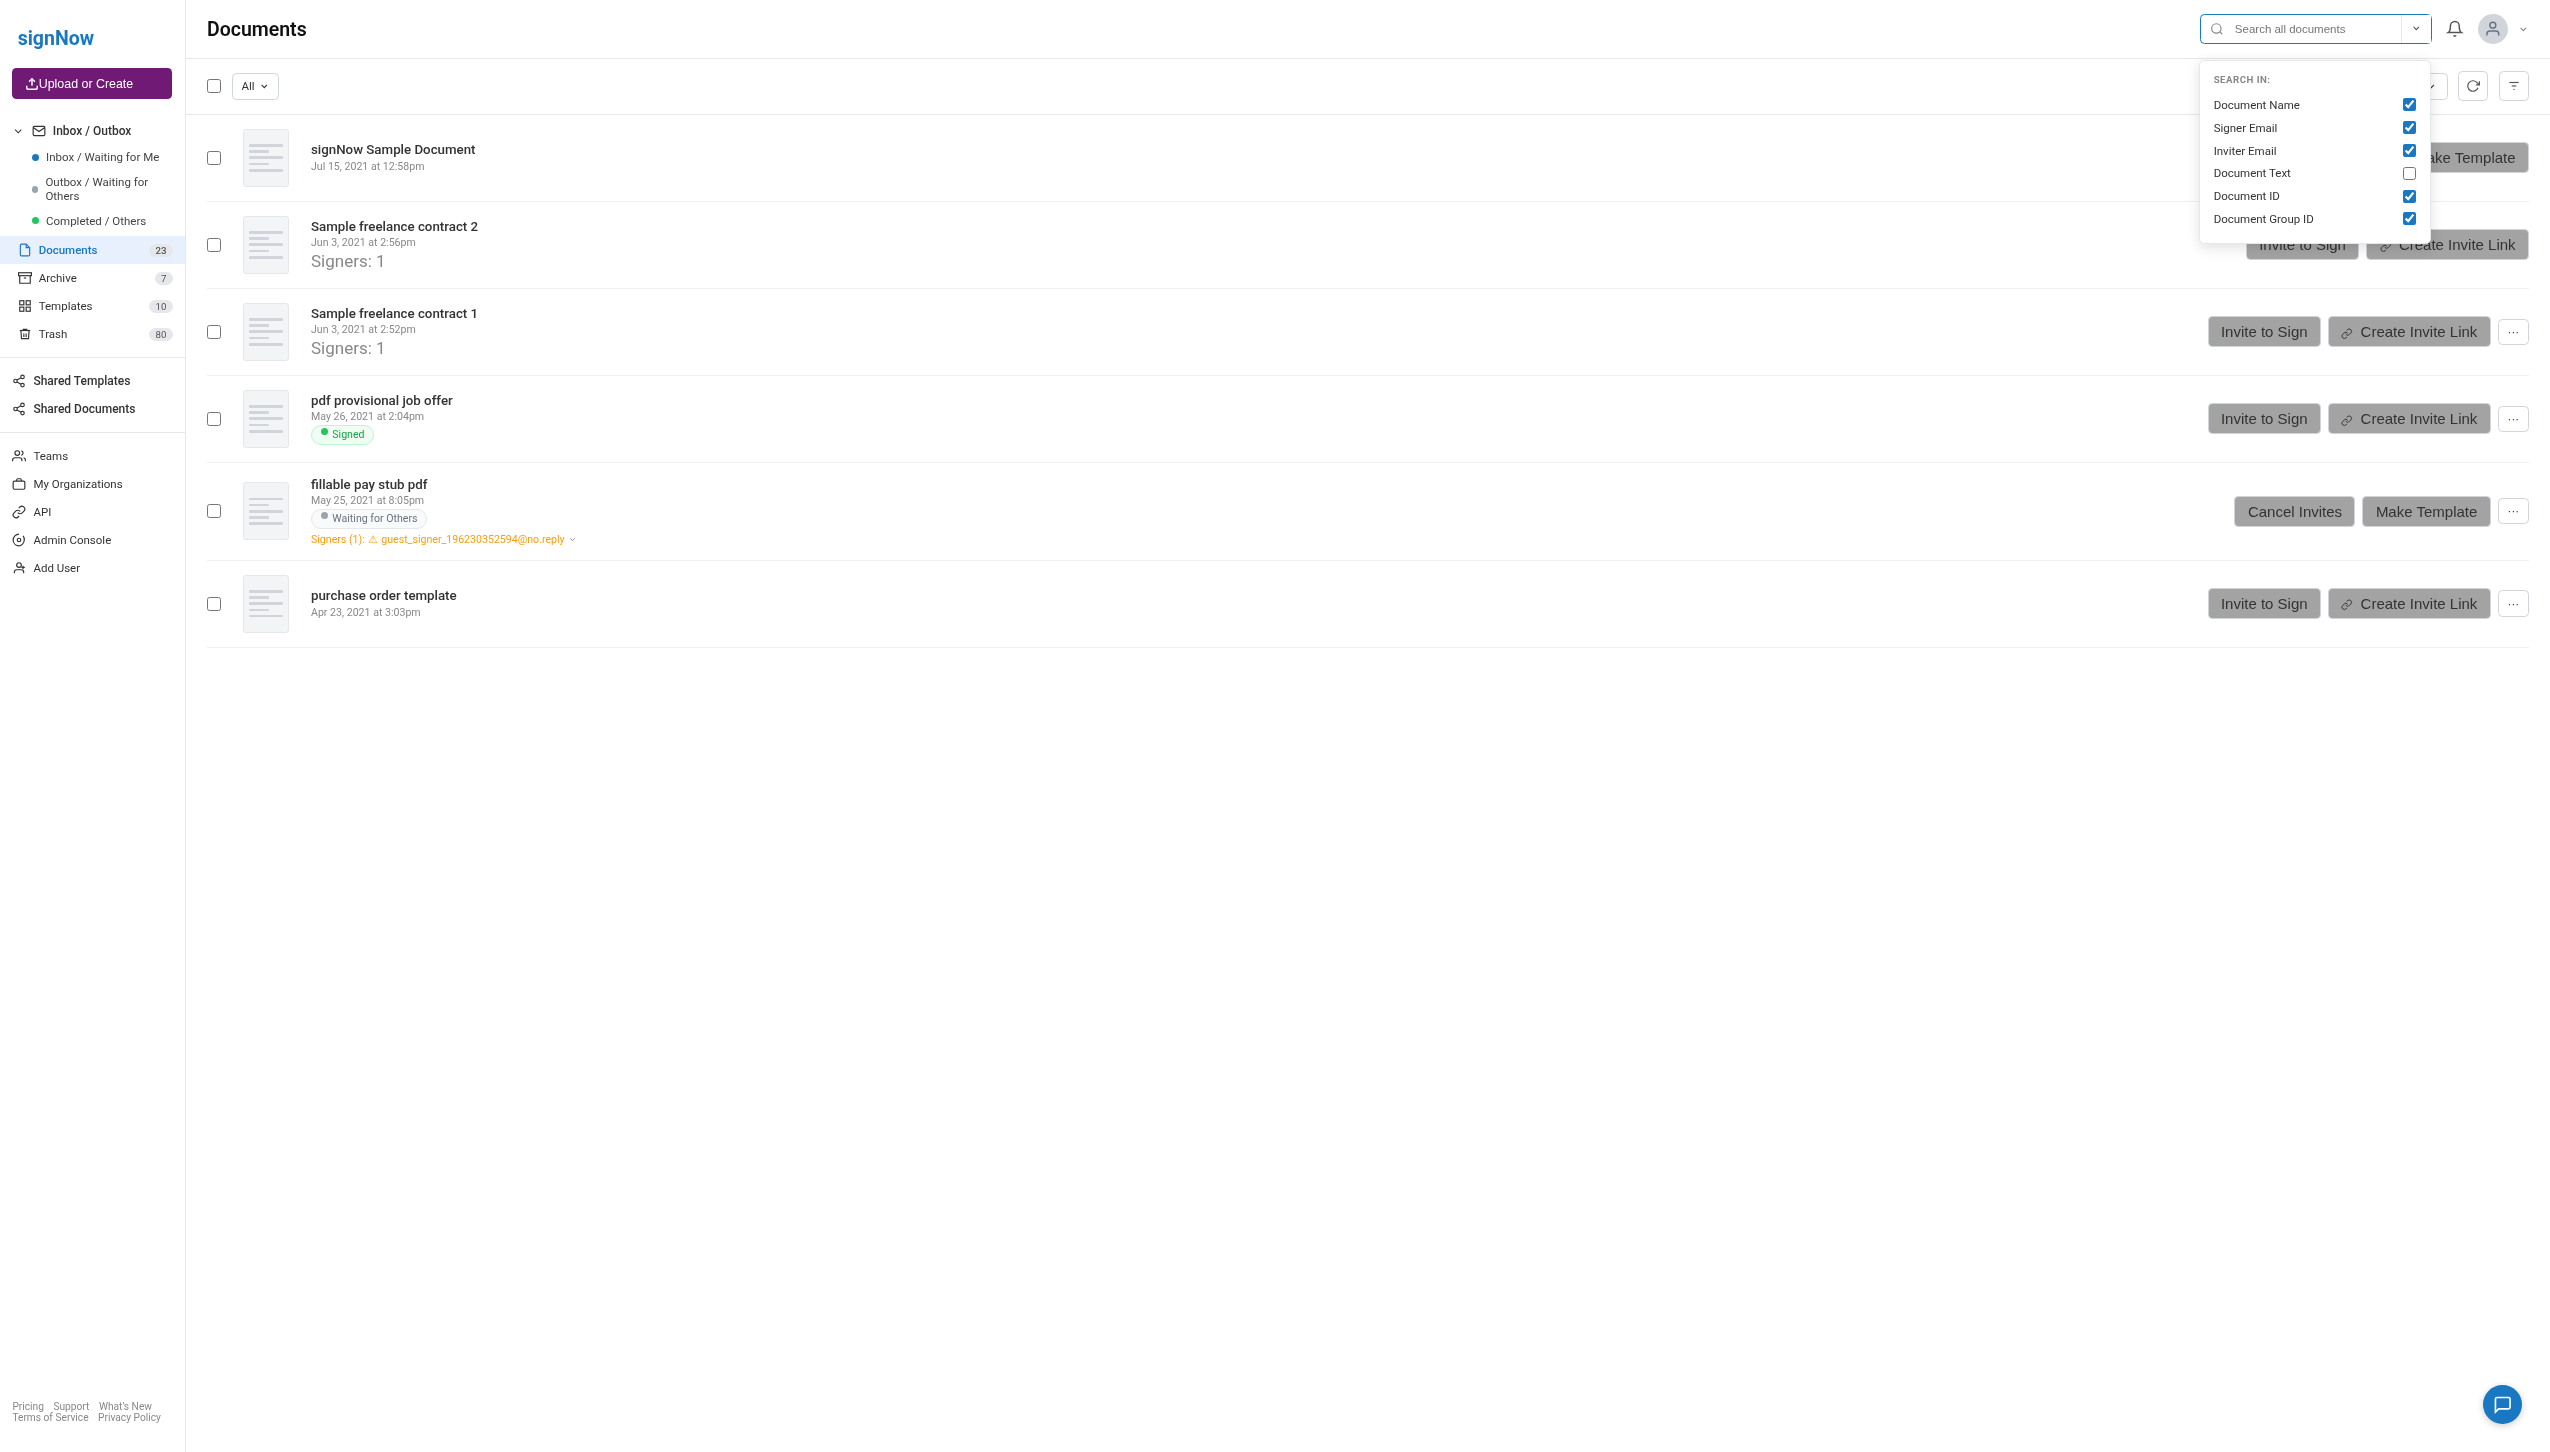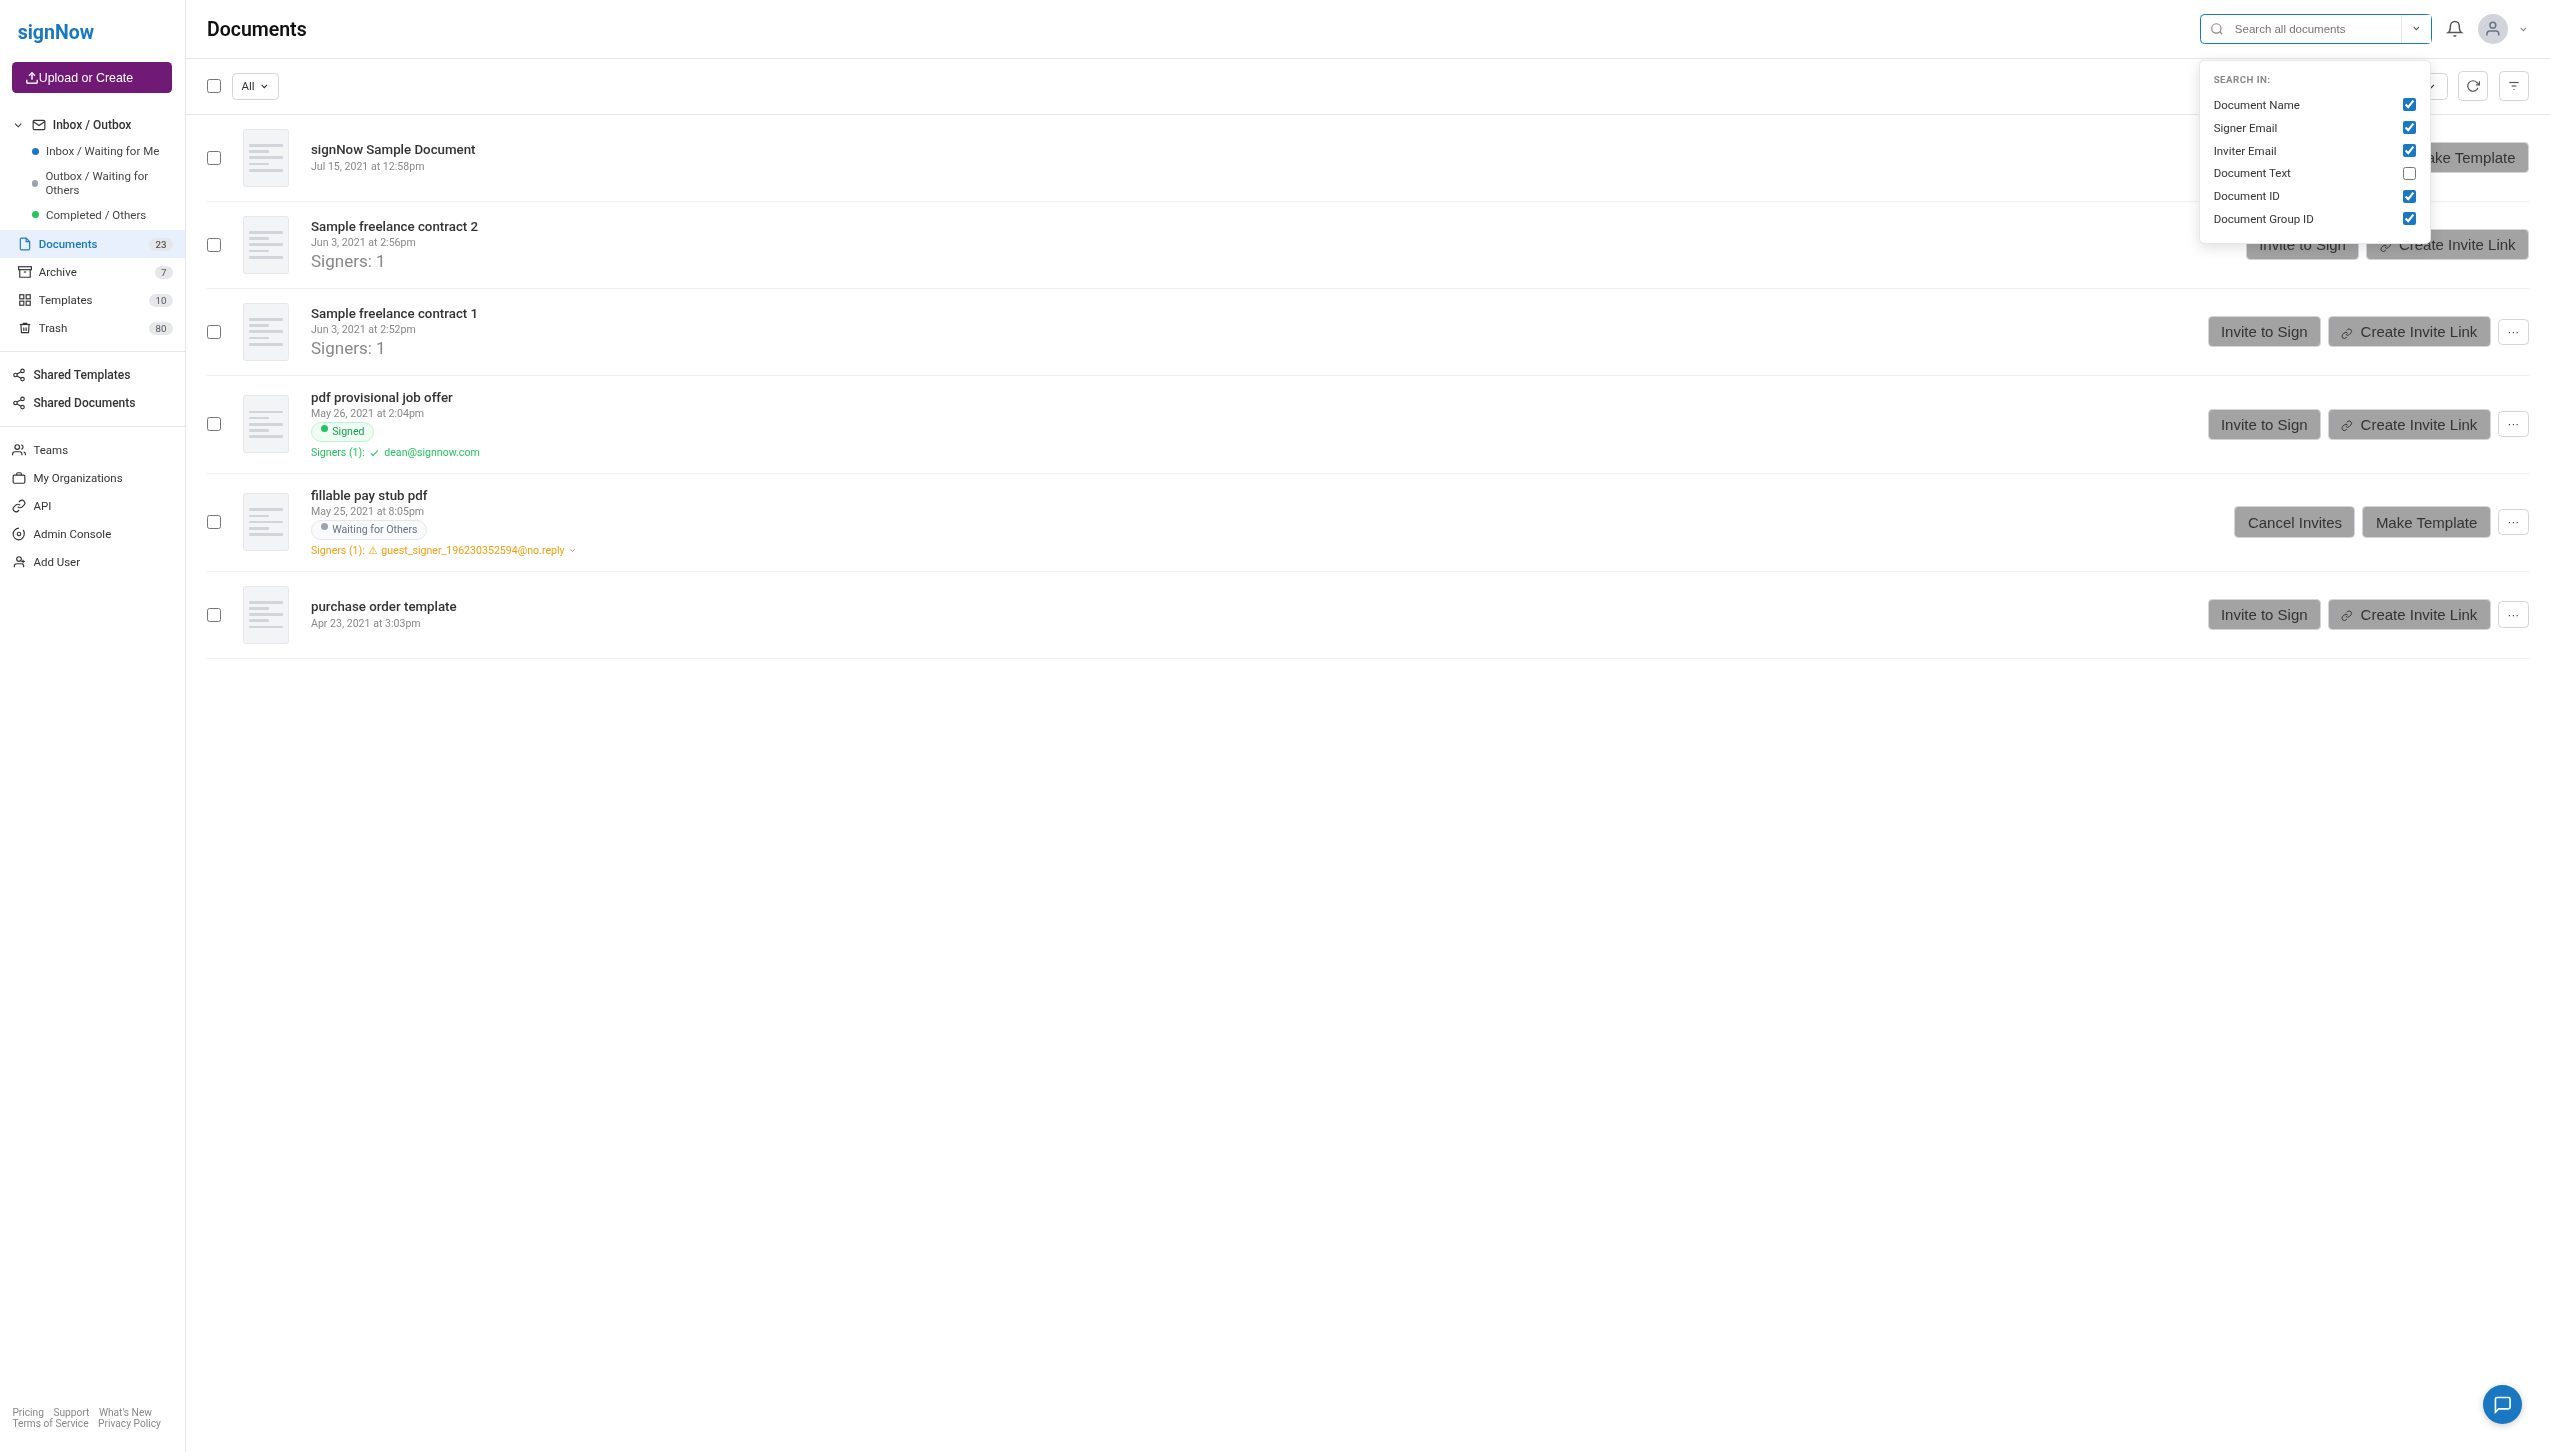--- a/index.html
+++ b/index.html
@@ -1,19 +1,19 @@
 <!DOCTYPE html>
 <html style="font-size:14px"><head>
   <meta charset="utf-8">
   <style>
     * { box-sizing: border-box; margin: 0; padding: 0; }
     body { font-family: -apple-system, BlinkMacSystemFont, 'Segoe UI', Roboto, sans-serif; display: flex; height: 100vh; overflow: hidden; background: #fff; font-size: 12.4px; }
 
     
-    .sidebar { width: 186px; min-width: 186px; background: #fff; border-right: 0.9px solid #e5e7eb; display: flex; flex-direction: column; padding: 14px 0; overflow-y: auto; }
+    .sidebar { width: 186px; min-width: 186px; background: #fff; border-right: 0.9px solid #e5e7eb; display: flex; flex-direction: column; padding: 20px 0; overflow-y: auto; }
     .logo { padding: 7px 17.7px 17.7px; }
     .logo-text { color: #1a78c2; font-size: 19.5px; font-weight: 700; }
     .upload-btn { margin: 0 12.4px 17.7px; background: #701a75; color: #fff; border: none; border-radius: 4.4px; padding: 8.9px 12.4px; cursor: pointer; display: flex; align-items: center; font-size: 12.4px; font-weight: 500; width: calc(100% - 25px); }
     .nav-section { margin-bottom: 3.5px; }
     .nav-group-header { display: flex; align-items: center; gap: 7px; padding: 7px 12.4px; cursor: pointer; color: #333; font-size: 12px; font-weight: 500; }
     .nav-item { display: flex; align-items: center; justify-content: space-between; padding: 7px 12.4px 7px 17.7px; cursor: pointer; color: #333; font-size: 11.5px; }
     .nav-item.active { background: #e8f0fe; color: #1a78c2; font-weight: 500; }
     .nav-item-left { display: flex; align-items: center; gap: 7px; }
     .badge { background: #e5e7eb; color: #555; border-radius: 8.9px; padding: 0.9px 6.2px; font-size: 9.7px; }
     .sub-item { padding: 5.3px 12.4px 5.3px 32px; display: flex; align-items: center; gap: 7px; cursor: pointer; font-size: 11.5px; color: #444; }
@@ -436,27 +436,20 @@
           <div class="doc-thumb-line"></div>
         </div>
       </div>
       <div class="doc-info">
         <div class="doc-name">pdf provisional job offer</div>
         <div class="doc-date">May 26, 2021 at 2:04pm</div>
         <span class="status-badge status-signed">
           <span class="dot dot-green"></span>
           <span>Signed</span>
         </span>
-        <div class="signer-email">
-          <span>Signers (1):</span>
-          <svg width="10.6" height="10.6" viewBox="0 0 24 24" fill="none" stroke="#22c55e" stroke-width="2.5" style="vertical-align:middle;margin: 0 1.8px">
-              <polyline points="20 6 9 17 4 12"></polyline>
-            </svg>
-          <span>dean@signnow.com</span>
-        </div>
       </div>
       <div class="doc-actions">
         <button class="action-btn">Invite to Sign</button>
         <button class="action-btn">
           <svg width="11.5" height="11.5" viewBox="0 0 24 24" fill="none" stroke="currentColor" stroke-width="2" style="vertical-align:middle;margin-right:3.5px">
               <path d="M10 13a5 5 0 0 0 7.54.54l3-3a5 5 0 0 0-7.07-7.07l-1.72 1.71"></path>
               <path d="M14 11a5 5 0 0 0-7.54-.54l-3 3a5 5 0 0 0 7.07 7.07l1.71-1.71"></path>
             </svg>
           <span>Create Invite Link</span>
         </button>

